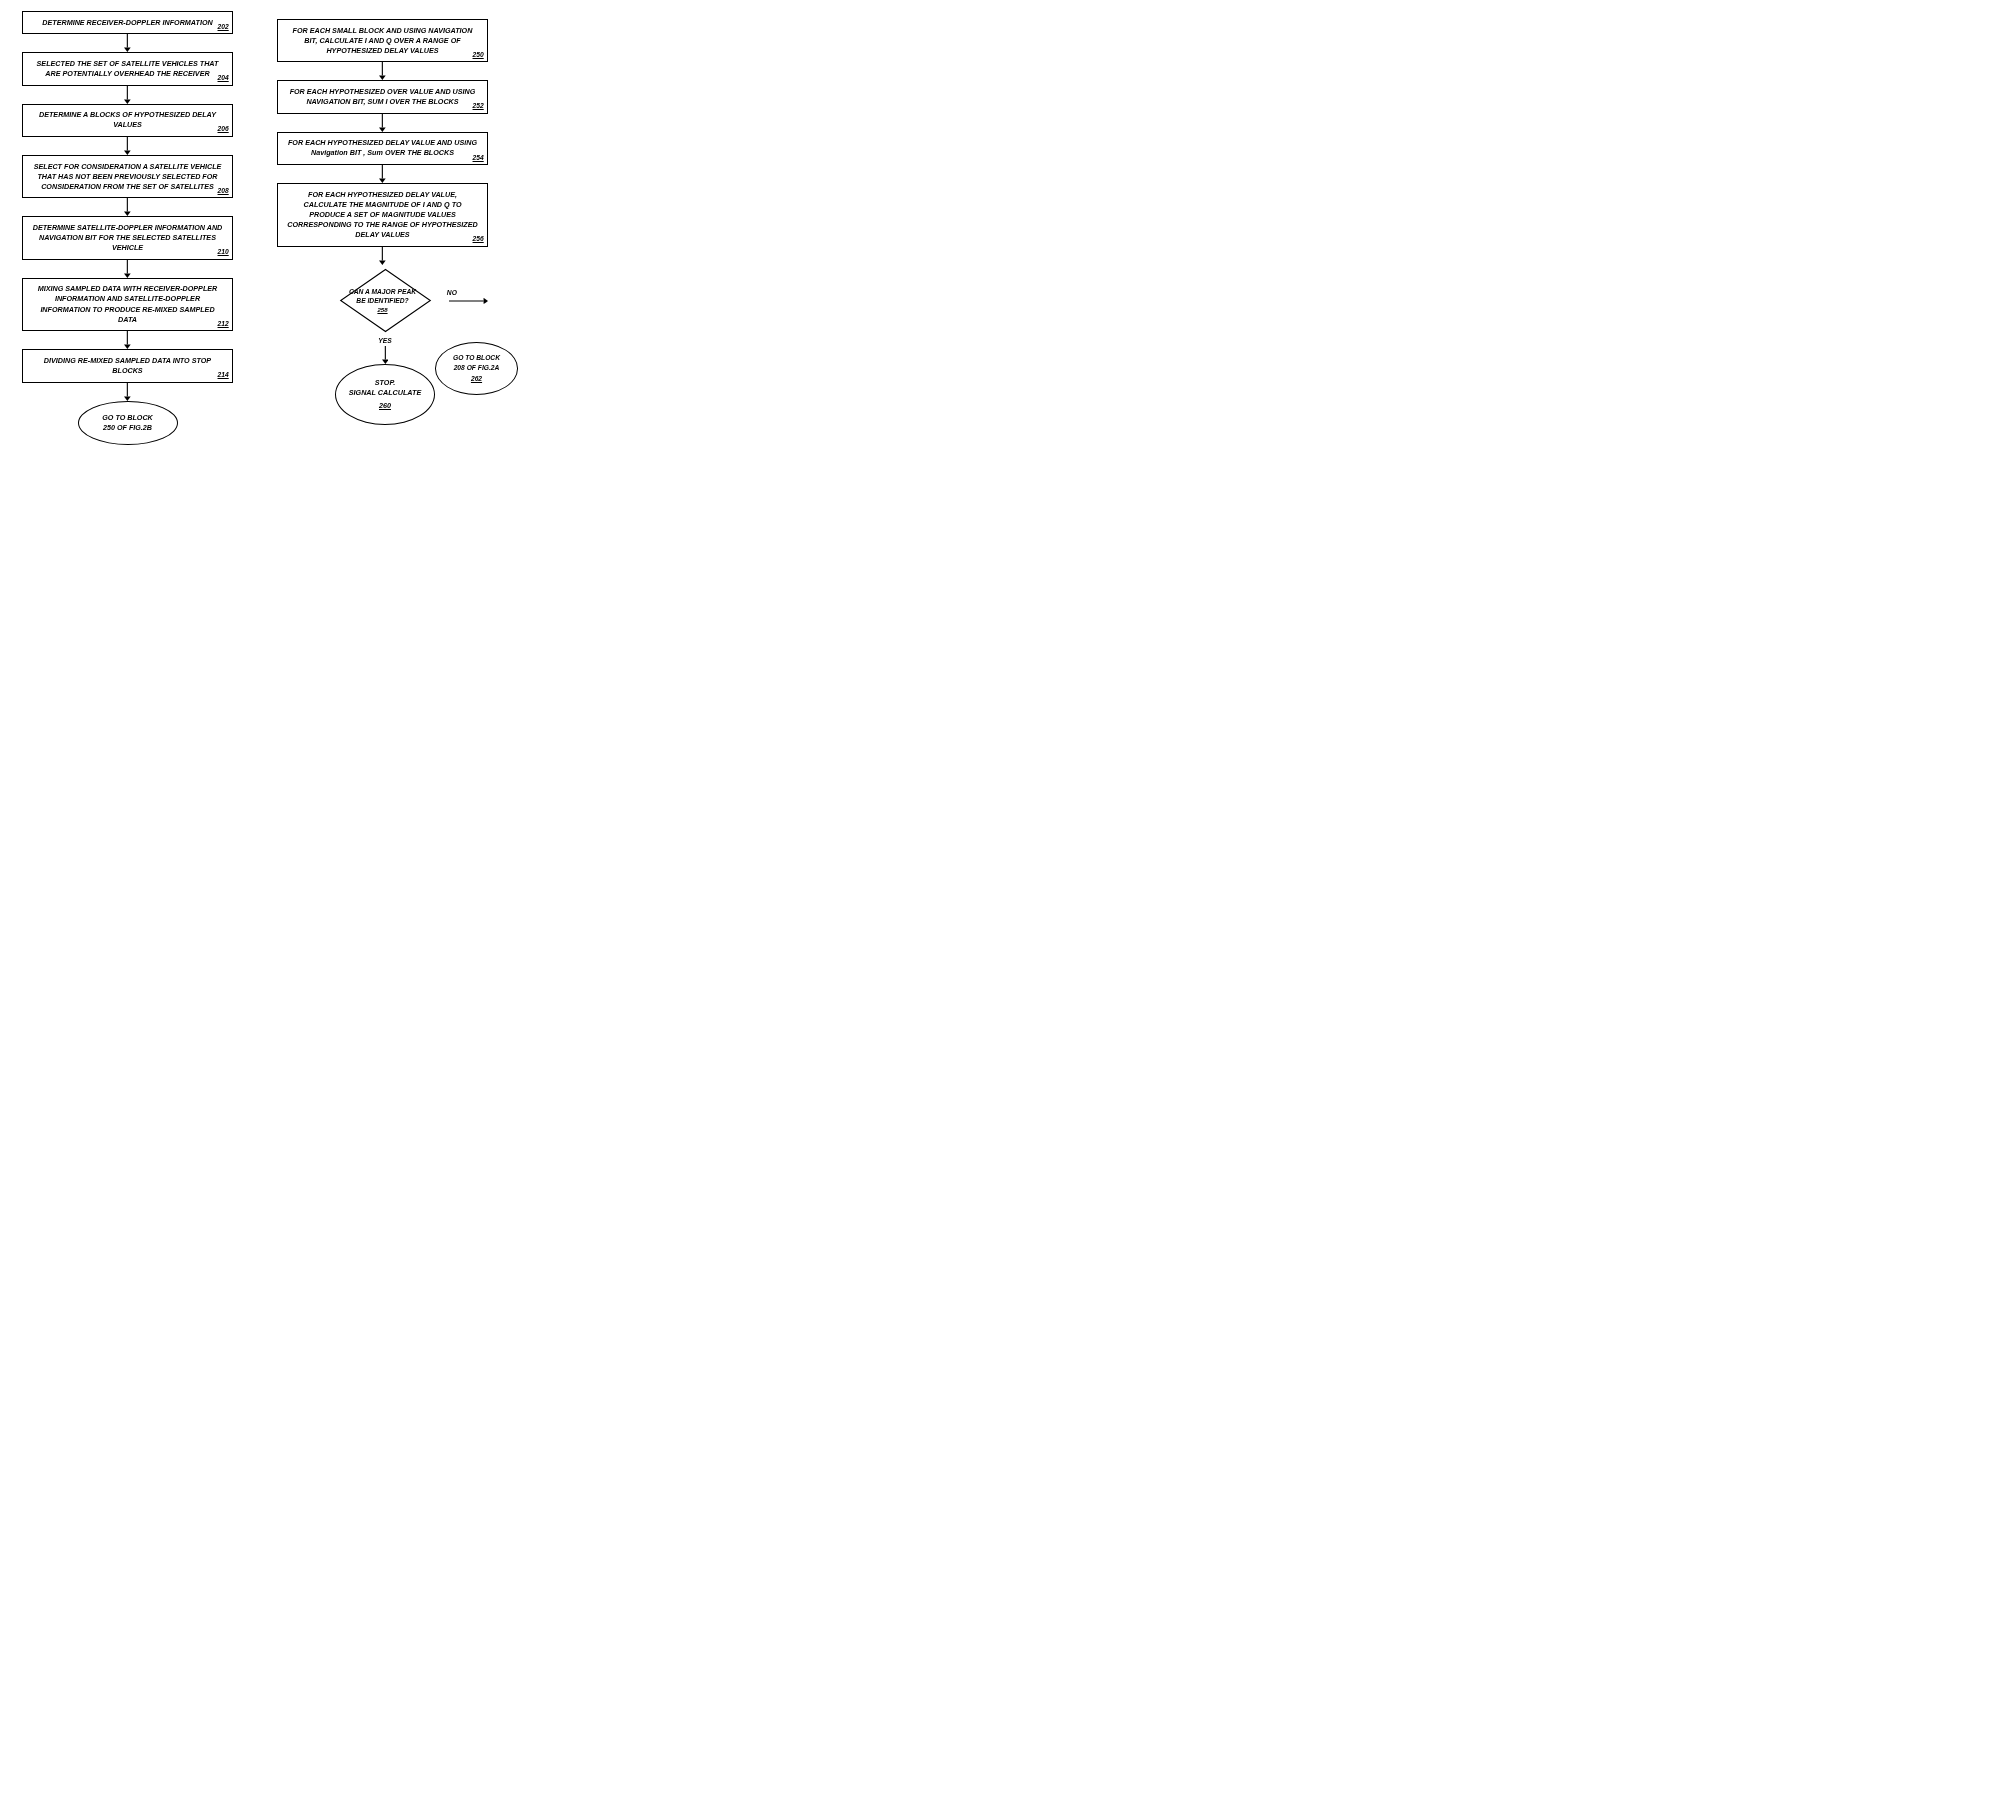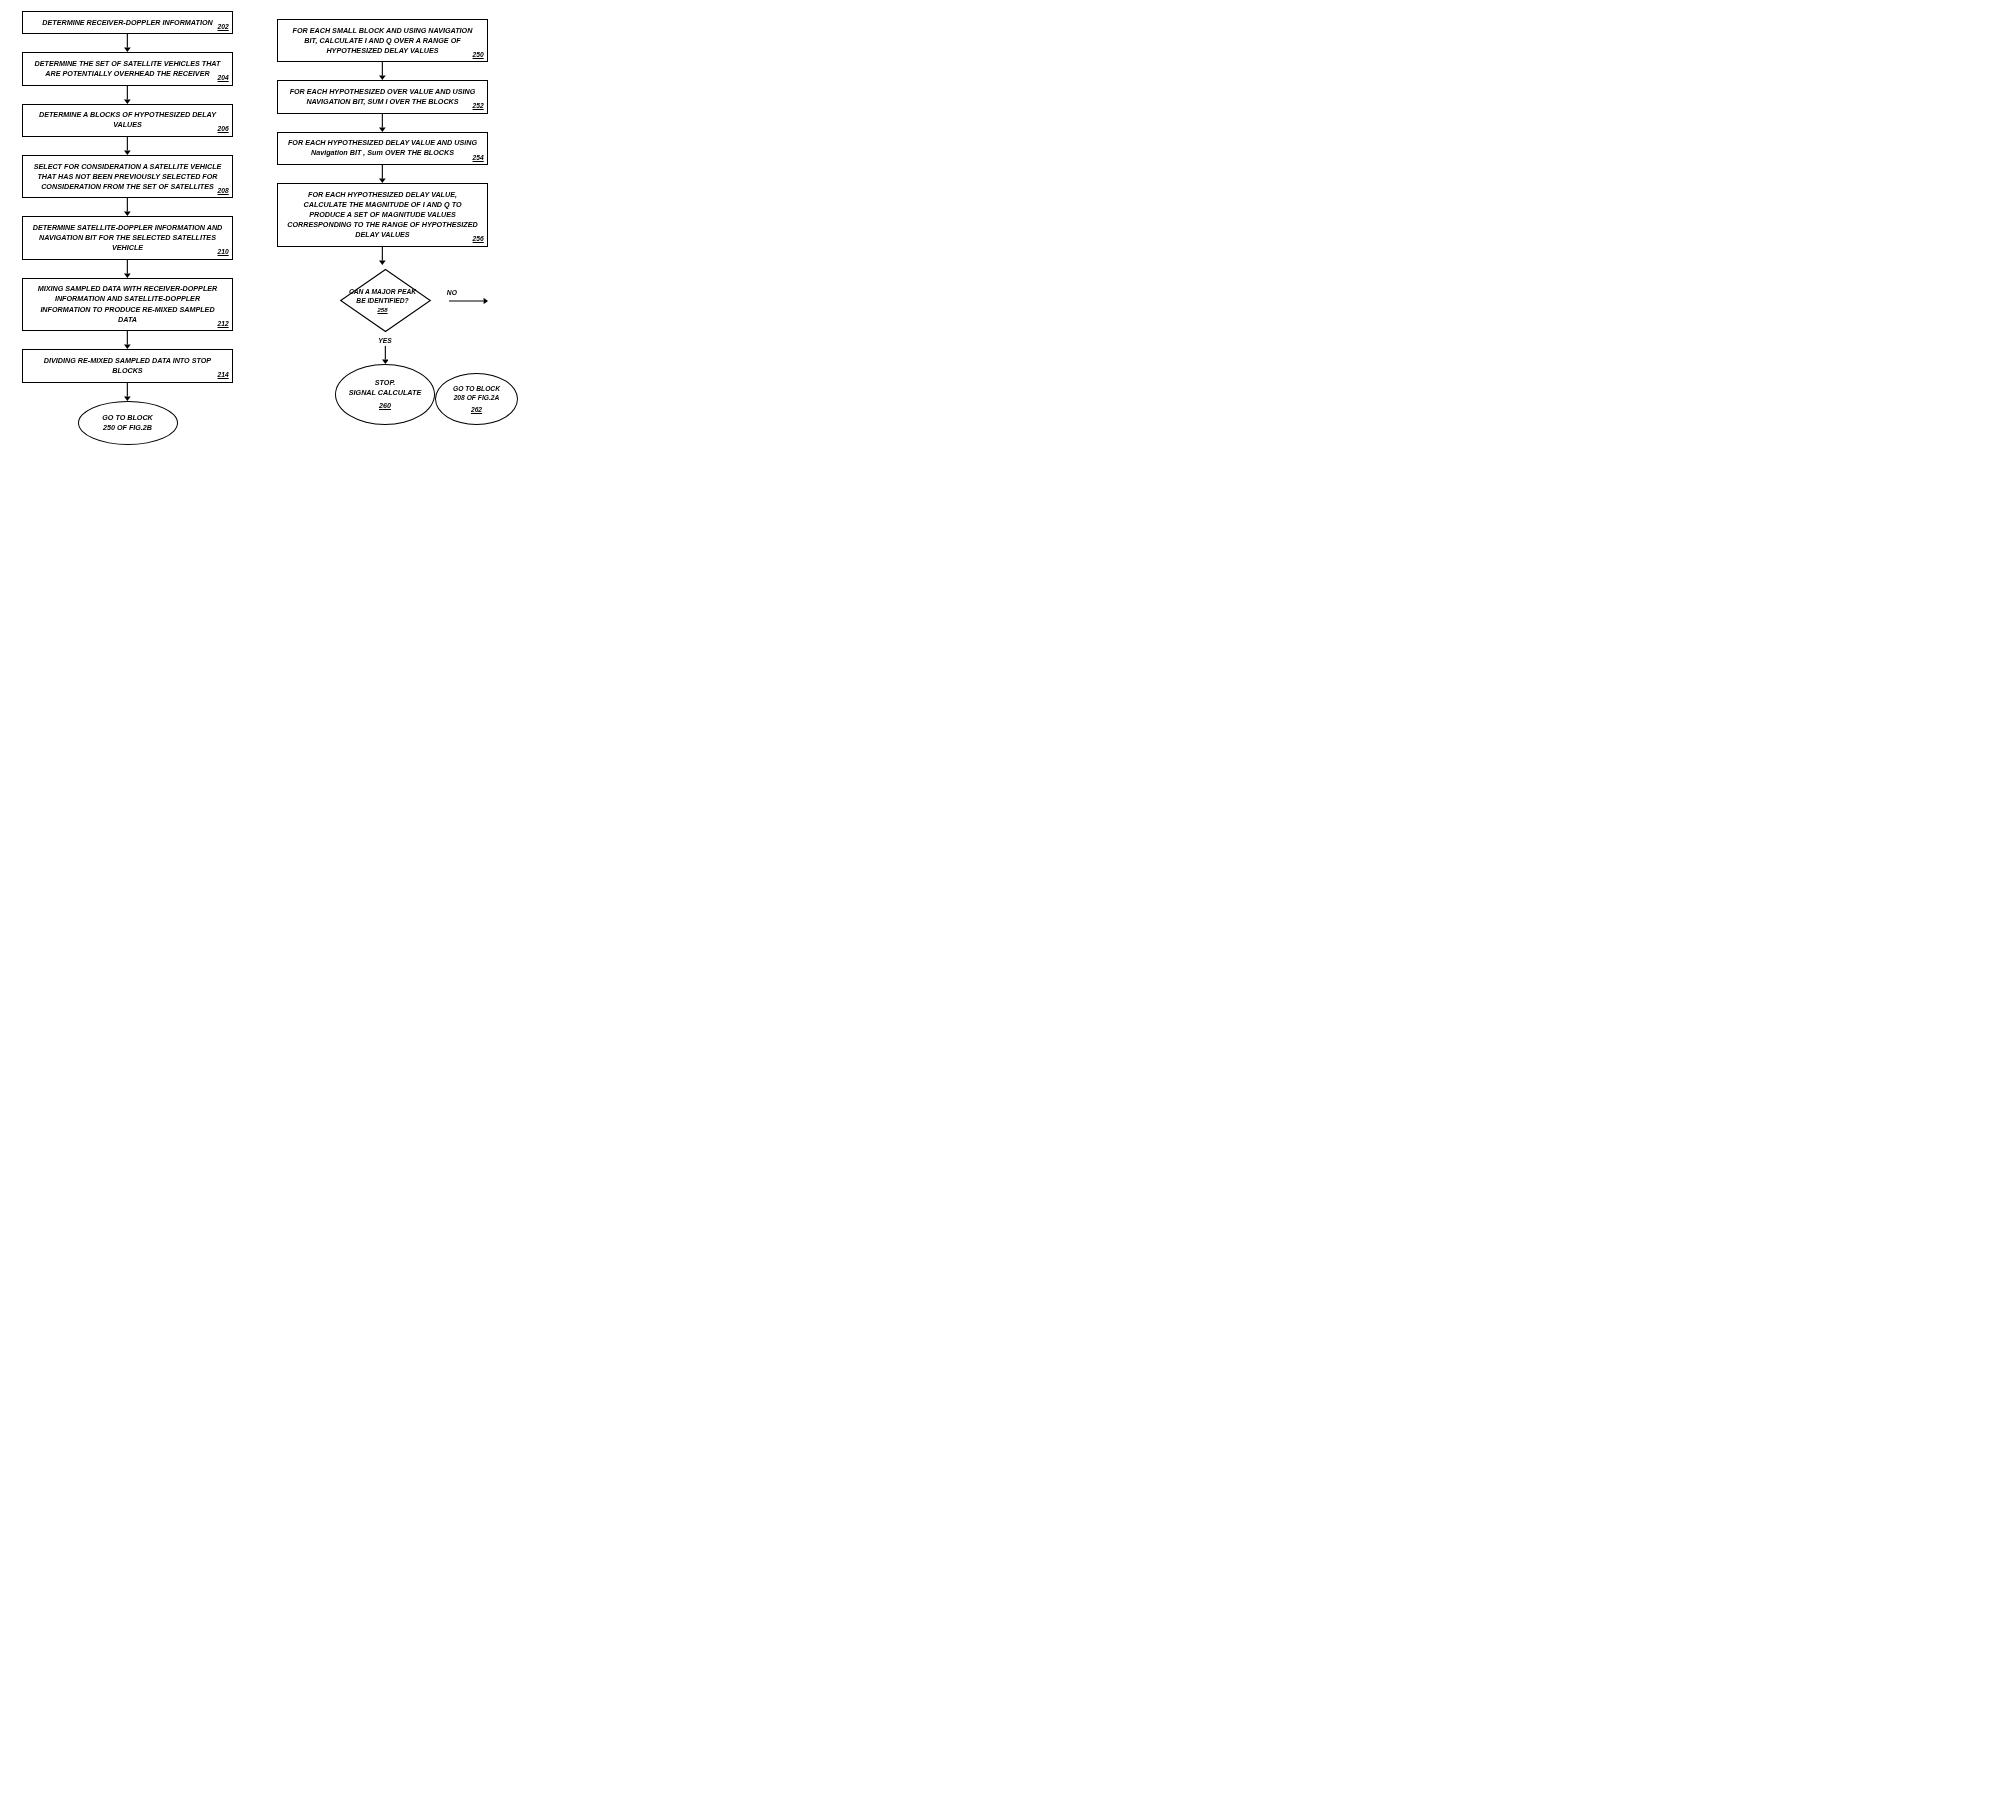--- a/index.html
+++ b/index.html
@@ -122,21 +122,21 @@
     </div>
 
     <div class="arrow-down-container">
       <svg width="6.7" height="18" viewBox="0 0 12 32">
         <line x1="6" y1="0" x2="6" y2="24" stroke="#000" stroke-width="2"></line>
         <polygon points="0,24 12,24 6,32" fill="#000"></polygon>
       </svg>
     </div>
 
     <div class="box left-box">
-      <span>DETERMINE THE SET OF SATELLITE VEHICLES THAT ARE POTENTIALLY OVERHEAD THE RECEIVER</span>
+      <span>SELECTED THE SET OF SATELLITE VEHICLES THAT ARE POTENTIALLY OVERHEAD THE RECEIVER</span>
       <span class="box-number">204</span>
     </div>
 
     <div class="arrow-down-container">
       <svg width="6.7" height="18" viewBox="0 0 12 32">
         <line x1="6" y1="0" x2="6" y2="24" stroke="#000" stroke-width="2"></line>
         <polygon points="0,24 12,24 6,32" fill="#000"></polygon>
       </svg>
     </div>
 
@@ -272,21 +272,21 @@
       <div style="position:absolute; right:0; top:50%; transform:translateY(-50%); display:flex; align-items:center; gap:3.3px;">
         <svg width="39" height="6.7" viewBox="0 0 70 12">
           <line x1="0" y1="6" x2="62" y2="6" stroke="#000" stroke-width="2"></line>
           <polygon points="62,0 70,6 62,12" fill="#000"></polygon>
         </svg>
         <span style="font-size:6.7px; font-weight:bold; position:absolute; left:-2.2px; top:-9px;">NO</span>
       </div>
 
     </div>
 
-    <div style="display:flex; width:211px; align-items:flex-end; justify-content:space-between;">
+    <div style="display:flex; width:211px; align-items:flex-start; justify-content:space-between;">
 
       <div style="display:flex; flex-direction:column; align-items:center; margin-top:0; margin-left:58px;">
         <div style="font-size:6.7px; font-weight:bold; margin-bottom:2.2px;">YES</div>
         <div class="arrow-down-container">
           <svg width="6.7" height="18" viewBox="0 0 12 32">
             <line x1="6" y1="0" x2="6" y2="24" stroke="#000" stroke-width="2"></line>
             <polygon points="0,24 12,24 6,32" fill="#000"></polygon>
           </svg>
         </div>
         <div class="oval" style="width:100px; padding:13.3px 9px;">

